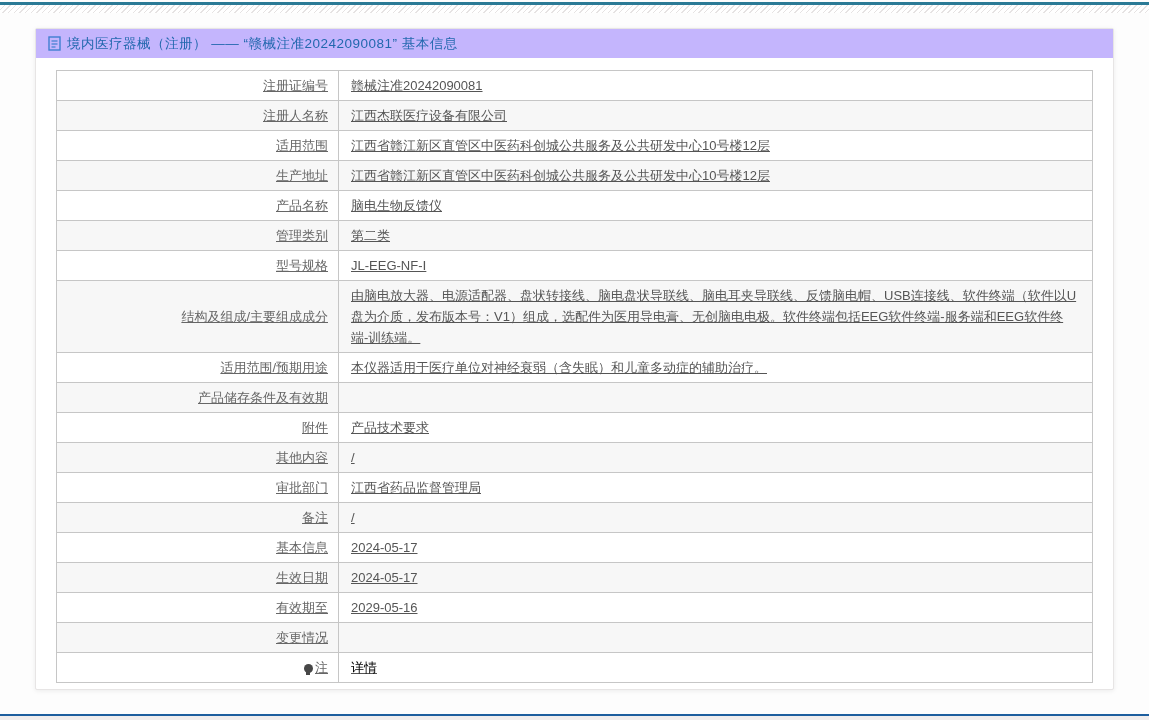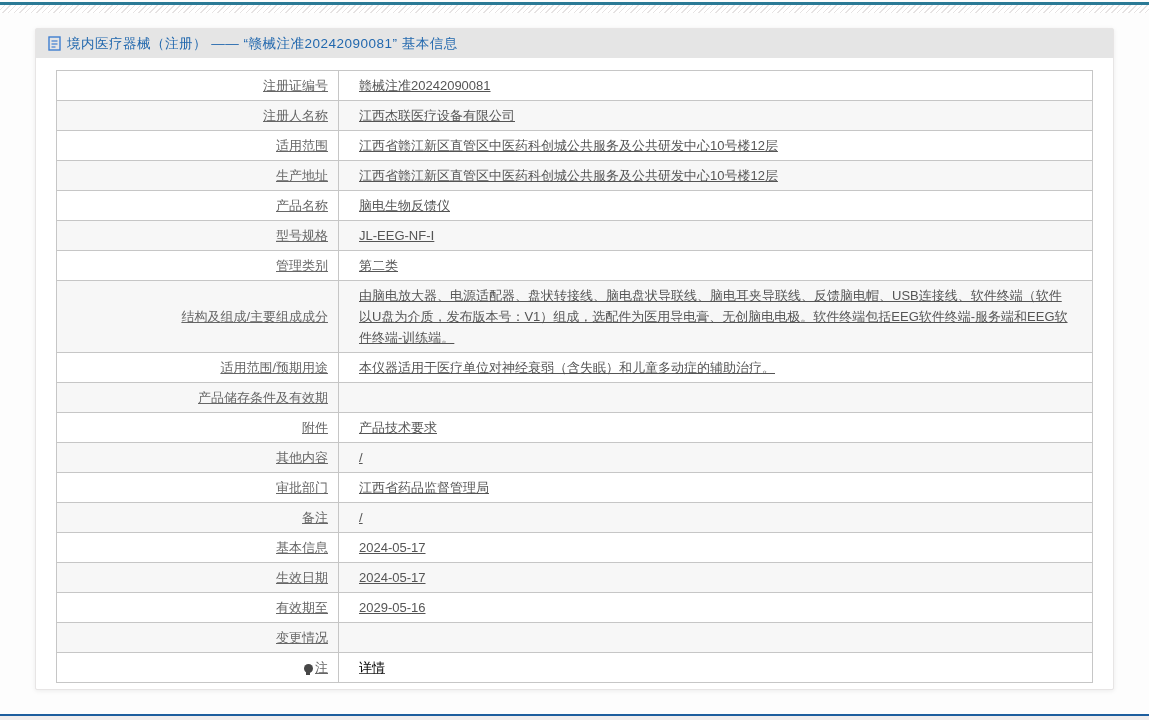--- a/index.html
+++ b/index.html
@@ -22,21 +22,21 @@
     position: absolute;
     left: 35px; right: 35px;
     top: 28px; height: 662px;
     background: #ffffff;
     border: 1px solid #e7e5e5;
     border-radius: 2px;
     box-shadow: 0 1px 5px rgba(0,0,0,0.07);
   }
   .panel-titlebar {
     height: 29px;
-    background: #e5e5e5;
+    background: #c4b5fd;
     display: flex;
     align-items: center;
     padding: 0 12px;
   }
   .panel-title {
     color: #2268ae;
     font-size: 13.5px;
     letter-spacing: 0.5px;
     white-space: nowrap;
   }
@@ -58,21 +58,21 @@
     text-decoration: underline;
   }
   table.reg-table tr:nth-child(even) { background: #f7f7f7; }
   td.lbl {
     text-align: right;
     padding: 4px 10px;
     color: #666;
   }
   td.val {
     text-align: left;
-    padding: 4px 20px;
+    padding: 4px 12px;
     color: #555;
   }
   .detail-link {
     color: #000000;
     text-decoration: none;
     cursor: pointer;
   }
   
   .bulb {
     display: inline-block;
@@ -141,26 +141,26 @@
           </tr>
         <tr>
             <td class="lbl">生产地址</td>
             <td class="val">江西省赣江新区直管区中医药科创城公共服务及公共研发中心10号楼12层</td>
           </tr>
         <tr>
             <td class="lbl">产品名称</td>
             <td class="val">脑电生物反馈仪</td>
           </tr>
         <tr>
+            <td class="lbl">管理类别</td>
+            <td class="val">第二类</td>
+          </tr>
+        <tr>
             <td class="lbl">型号规格</td>
             <td class="val">JL-EEG-NF-Ⅰ</td>
-          </tr>
-        <tr>
-            <td class="lbl">管理类别</td>
-            <td class="val">第二类</td>
           </tr>
         <tr>
             <td class="lbl">结构及组成/主要组成成分</td>
             <td class="val">由脑电放大器、电源适配器、盘状转接线、脑电盘状导联线、脑电耳夹导联线、反馈脑电帽、USB连接线、软件终端（软件以U盘为介质，发布版本号：V1）组成，选配件为医用导电膏、无创脑电电极。软件终端包括EEG软件终端-服务端和EEG软件终端-训练端。</td>
           </tr>
         <tr>
             <td class="lbl">适用范围/预期用途</td>
             <td class="val">本仪器适用于医疗单位对神经衰弱（含失眠）和儿童多动症的辅助治疗。</td>
           </tr>
         <tr>

